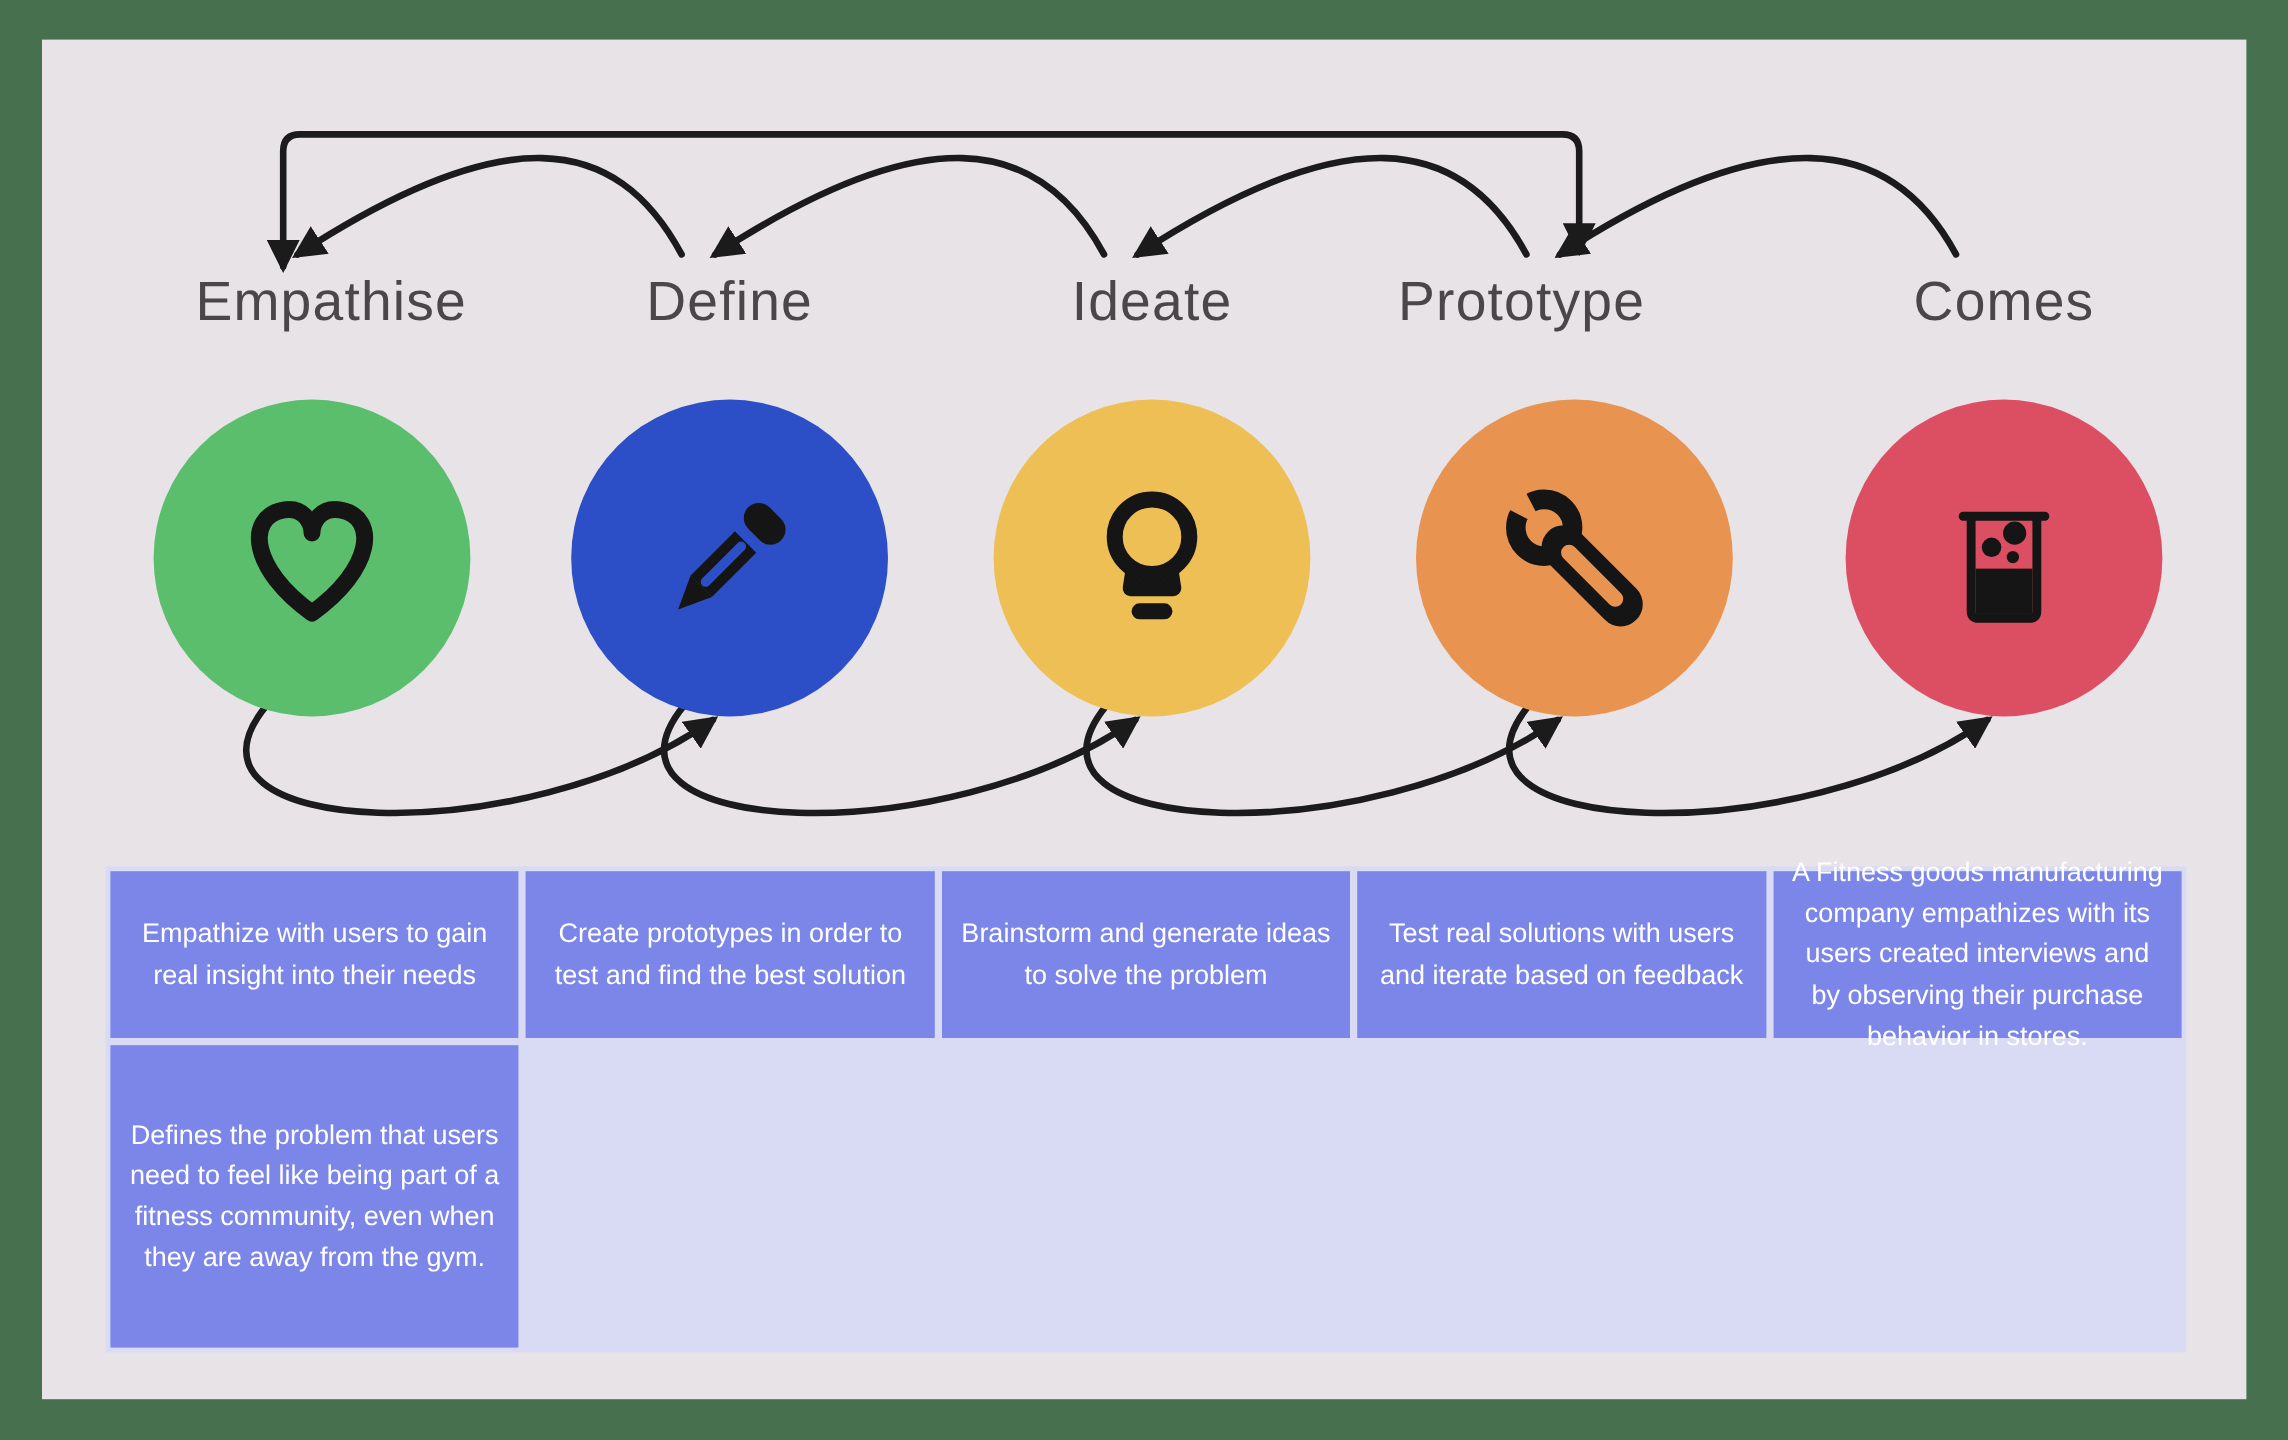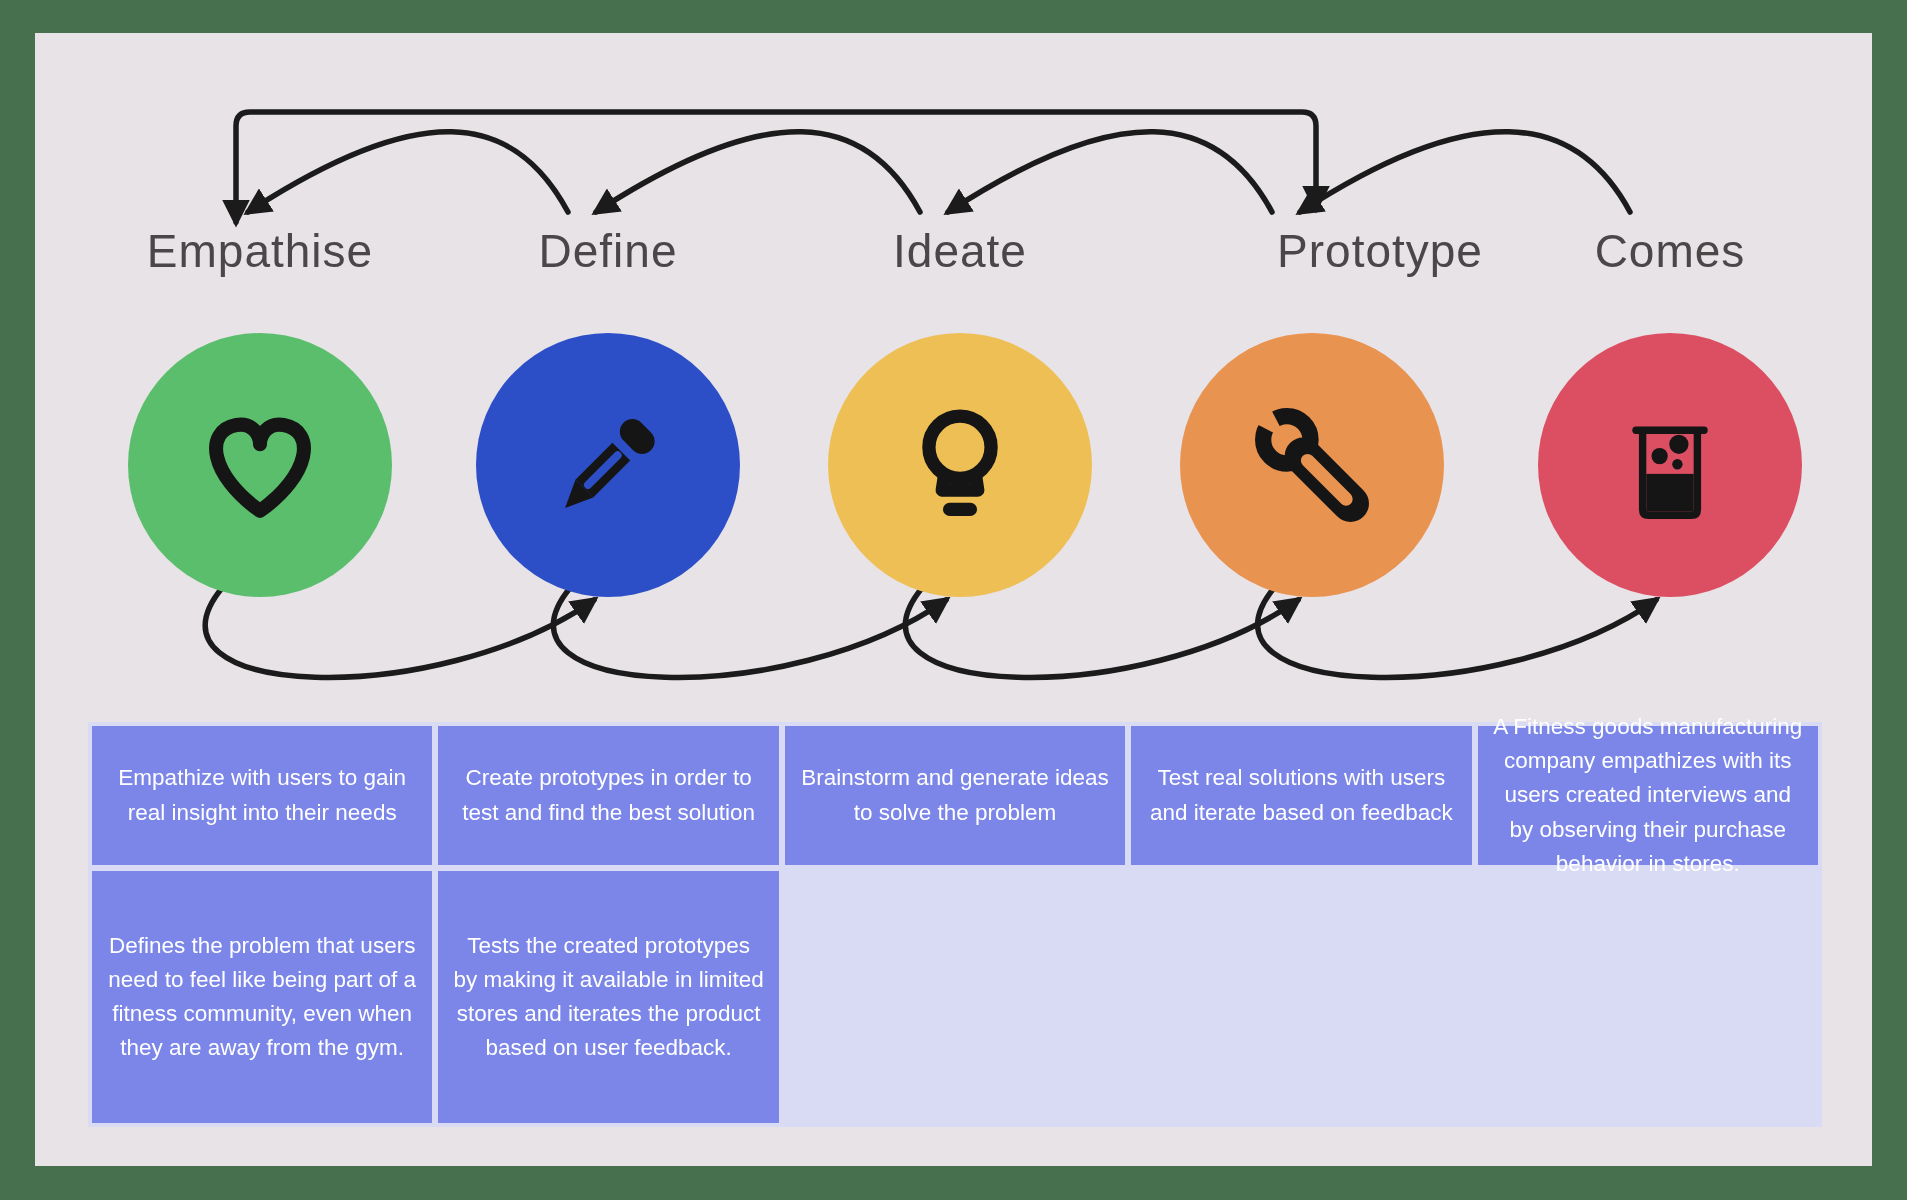--- a/index.html
+++ b/index.html
@@ -35,24 +35,24 @@
       <path d="M 920 212 C 865 110 768 100 596 212" marker-end="url(#ah)"></path>
       <path d="M 1272 212 C 1217 110 1120 100 948 212" marker-end="url(#ah)"></path>
       <path d="M 1630 212 C 1575 110 1472 100 1300 212" marker-end="url(#ah)"></path>
       <path d="M 222 588 C 130 700 438 710 594 600" marker-end="url(#ah)"></path>
       <path d="M 570 588 C 478 700 790 710 946 600" marker-end="url(#ah)"></path>
       <path d="M 922 588 C 830 700 1142 710 1298 600" marker-end="url(#ah)"></path>
       <path d="M 1274 588 C 1182 700 1500 710 1656 600" marker-end="url(#ah)"></path>
     </g>
   </svg>
 
-  <div class="stage-label" style="left:60px">Empathise</div>
+  <div class="stage-label" style="left:76px">Empathise</div>
   <div class="stage-label" style="left:408px">Define</div>
   <div class="stage-label" style="left:760px">Ideate</div>
-  <div class="stage-label" style="left:1180px">Prototype</div>
+  <div class="stage-label" style="left:1068px">Prototype</div>
   <div class="stage-label" style="left:1470px">Comes</div>
 
   <div class="circle" style="left: 128px; background: rgb(90, 190, 108);">
     <svg width="148" height="148" viewBox="0 0 100 100">
       <path d="M50 81 C 16 57 12 27 34 23 C 45 21 50 30 50 36 C 50 30 55 21 66 23 C 88 27 84 57 50 81 Z" fill="none" stroke="#151515" stroke-width="9.5" stroke-linejoin="round" stroke-linecap="round"></path>
     </svg>
   </div>
 
   <div class="circle" style="left: 476px; background: rgb(44, 79, 199);">
     <svg width="148" height="148" viewBox="0 0 100 100">
@@ -91,15 +91,14 @@
     </svg>
   </div>
 
   <div class="grid">
     <div class="cell">Empathize with users to gain real insight into their needs</div>
     <div class="cell">Create prototypes in order to test and find the best solution</div>
     <div class="cell">Brainstorm and generate ideas to solve the problem</div>
     <div class="cell">Test real solutions with users and iterate based on feedback</div>
     <div class="cell">A Fitness goods manufacturing company empathizes with its users created interviews and by observing their purchase behavior in stores.</div>
     <div class="cell">Defines the problem that users need to feel like being part of a fitness community, even when they are away from the gym.</div>
-    <div class="cell">Tests the created prototypes by making it available in limited stores and iterates the product based on user feedback.</div>
   </div>
 </div>
 
 </body></html>

